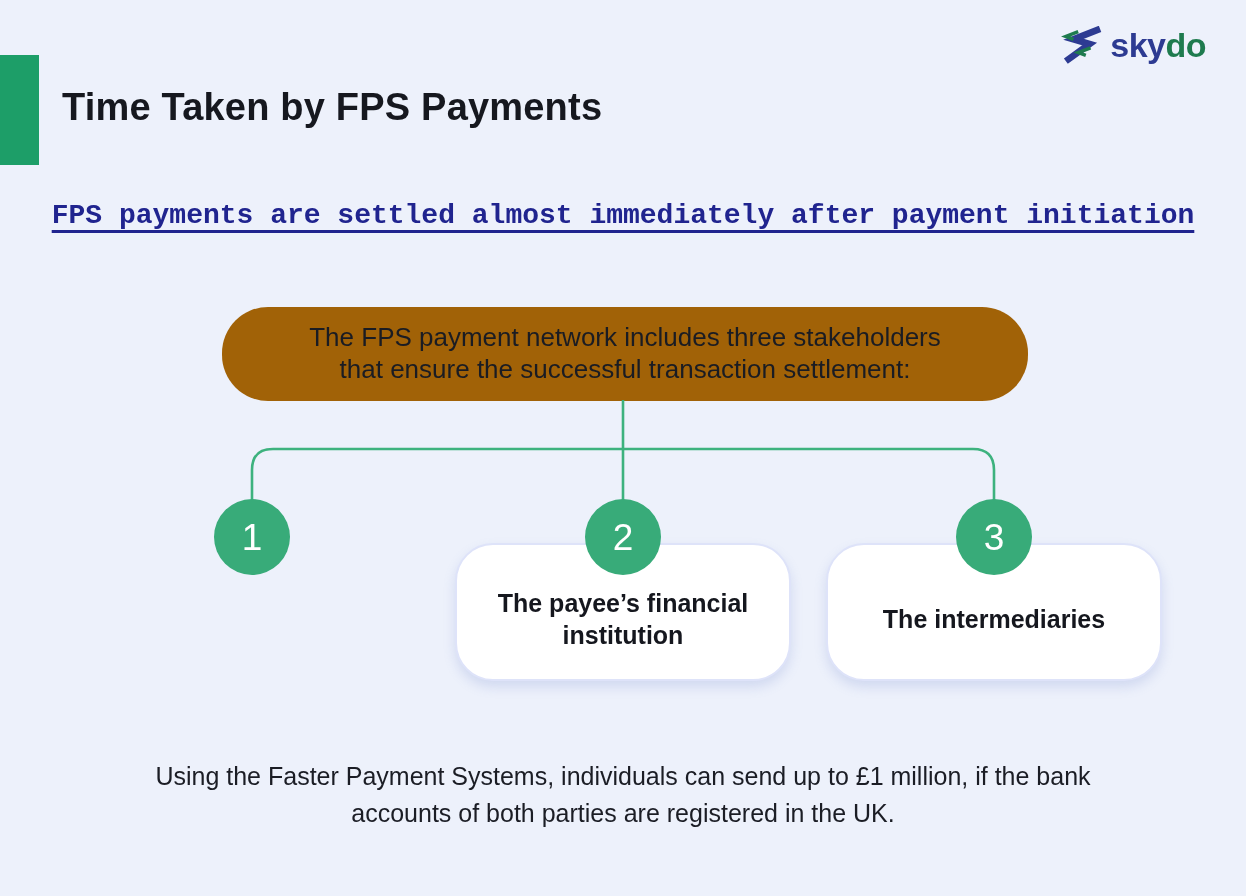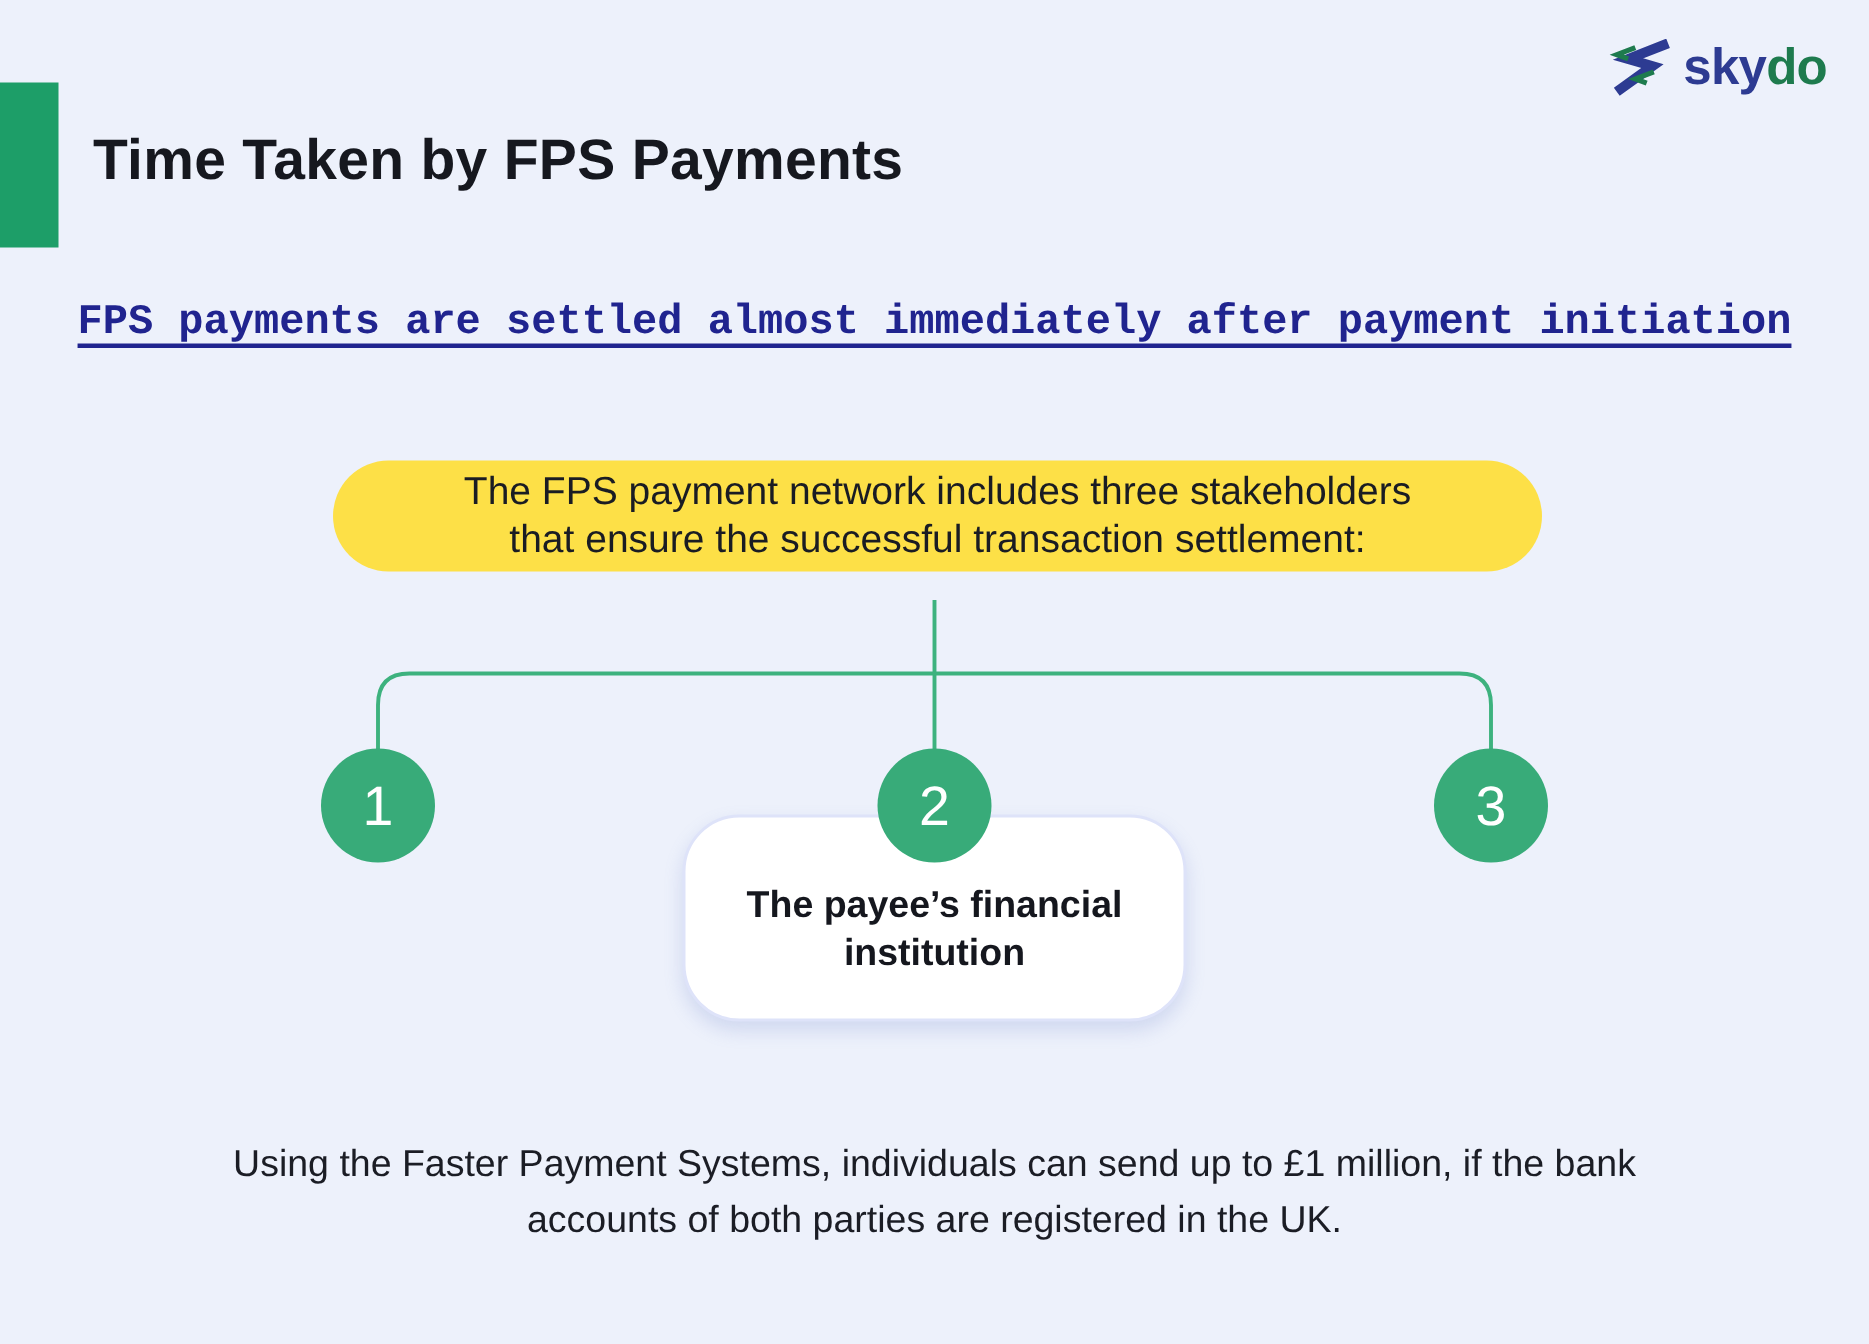--- a/index.html
+++ b/index.html
@@ -18,21 +18,21 @@
     position: absolute; left: 0; top: 55px;
     width: 39px; height: 110px;
     background: #1d9e68;
   }
   .title {
     position: absolute; left: 62px; top: 86px;
     font-size: 38px; font-weight: 800; letter-spacing: 0.2px;
     color: #16181f;
   }
   .logo {
-    position: absolute; right: 28px; top: 26px;
+    position: absolute; right: 40px; top: 26px;
     display: flex; align-items: center; gap: 7px;
   }
   .logo svg { display: block; }
   .logo-text { font-size: 34px; font-weight: 800; letter-spacing: -0.5px; line-height: 1; }
   .logo-text .sky { color: #2d3b92; }
   .logo-text .do  { color: #1e7b4e; }
 
   
   .subtitle {
     position: absolute; left: 0; top: 200px; width: 100%;
@@ -41,22 +41,22 @@
     color: #20248f;
     text-decoration: underline;
     text-decoration-thickness: 3px;
     text-underline-offset: 7px;
     font-family: Liberation Mono, monospace;
   }
 
   
   .intro-box {
     position: absolute; left: 222px; top: 307px;
-    width: 806px; height: 74px;
-    background: #fde047;
+    width: 806px; height: 94px;
+    background: #a16207;
     border-radius: 46px;
     display: flex; align-items: center; justify-content: center;
     text-align: center;
     padding: 0 65px;
   }
   .intro-box p {
     font-size: 26px; line-height: 1.22; color: #1a1c23;
   }
 
   
@@ -149,16 +149,19 @@
   <div class="step-circle c2">
     <span>2</span>
   </div>
   <div class="step-circle c3">
     <span>3</span>
   </div>
 
   <div class="card k2">
     <p>The payee’s financial institution</p>
   </div>
+  <div class="card k3">
+    <p>The intermediaries</p>
+  </div>
 
   <p class="footnote">Using the Faster Payment Systems, individuals can send up to £1 million, if the bank accounts of both parties are registered in the UK.</p>
 
 </div>
 
 </body></html>

